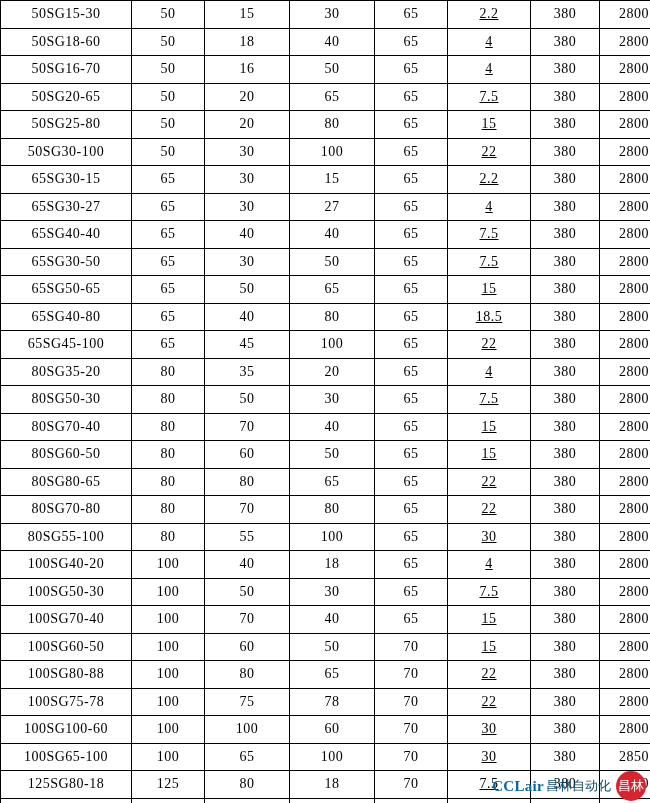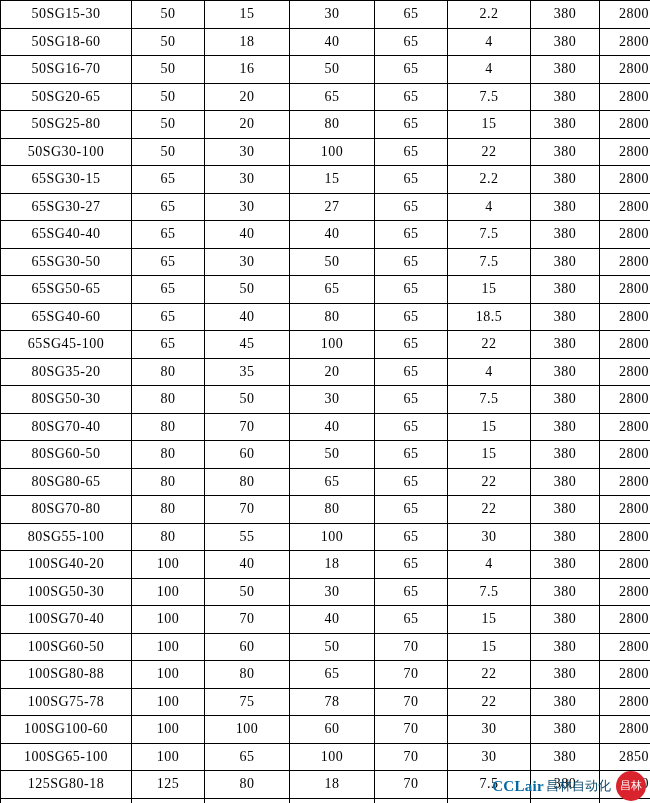--- a/index.html
+++ b/index.html
@@ -30,21 +30,21 @@
     letter-spacing: 0.5px;
     padding: 0;
     overflow: hidden;
     white-space: nowrap;
   }
   #spec-table td.c0 { width: 130px; }
   #spec-table td.c1 { width: 72px; }
   #spec-table td.c2 { width: 84px; }
   #spec-table td.c3 { width: 84px; }
   #spec-table td.c4 { width: 72px; }
-  #spec-table td.c5 { width: 82px; }
+  #spec-table td.c5 { width: 82px; text-decoration: underline; }
   #spec-table td.c6 { width: 68px; }
   #spec-table td.c7 { width: 68px; }
 
   .watermark {
     position: absolute;
     right: 4px;
     bottom: 2px;
     display: flex;
     align-items: center;
     gap: 2px;
@@ -61,22 +61,22 @@
     font-family: "DejaVu Sans", sans-serif;
     font-size: 13px;
     color: #0c4a6e;
   }
   .wm-logo {
     width: 30px;
     height: 30px;
     border-radius: 50%;
     background: #d9232d;
     color: #ffffff;
-    font-family: Liberation Mono, monospace;
-    font-size: 11px;
+    font-family: Liberation Serif, serif;
+    font-size: 13px;
     line-height: 10px;
     display: flex;
     align-items: center;
     justify-content: center;
     text-align: center;
     margin-left: 3px;
   }
 </style>
 </head>
 <body>
@@ -187,21 +187,21 @@
         <td class="c0">65SG50-65</td>
         <td class="c1">65</td>
         <td class="c2">50</td>
         <td class="c3">65</td>
         <td class="c4">65</td>
         <td class="c5">15</td>
         <td class="c6">380</td>
         <td class="c7">2800</td>
       </tr>
       <tr>
-        <td class="c0">65SG40-60</td>
+        <td class="c0">65SG40-80</td>
         <td class="c1">65</td>
         <td class="c2">40</td>
         <td class="c3">80</td>
         <td class="c4">65</td>
         <td class="c5">18.5</td>
         <td class="c6">380</td>
         <td class="c7">2800</td>
       </tr>
       <tr>
         <td class="c0">65SG45-100</td>

